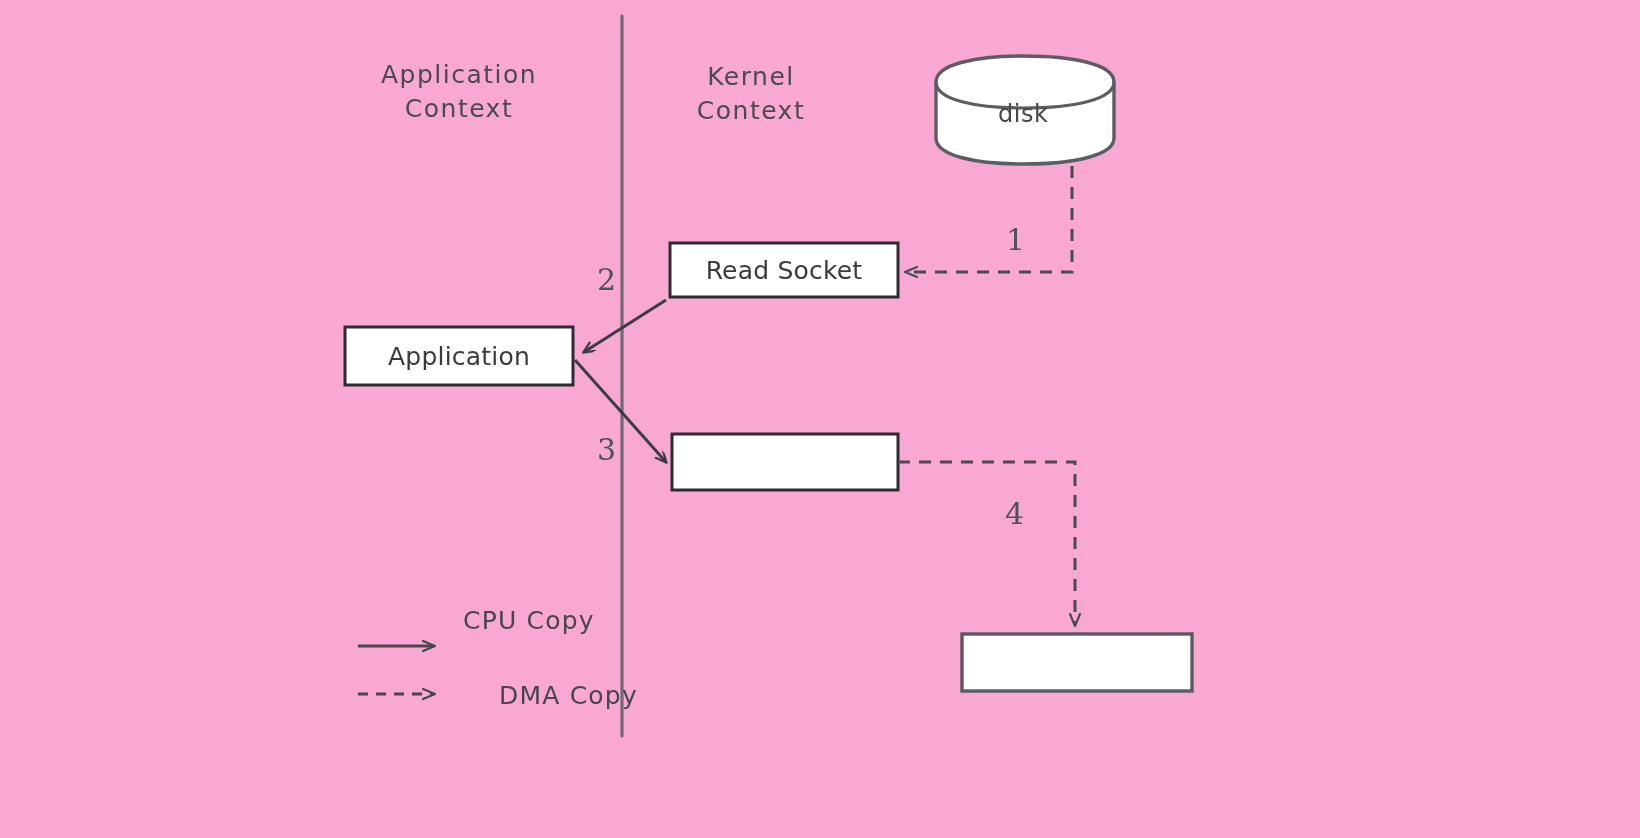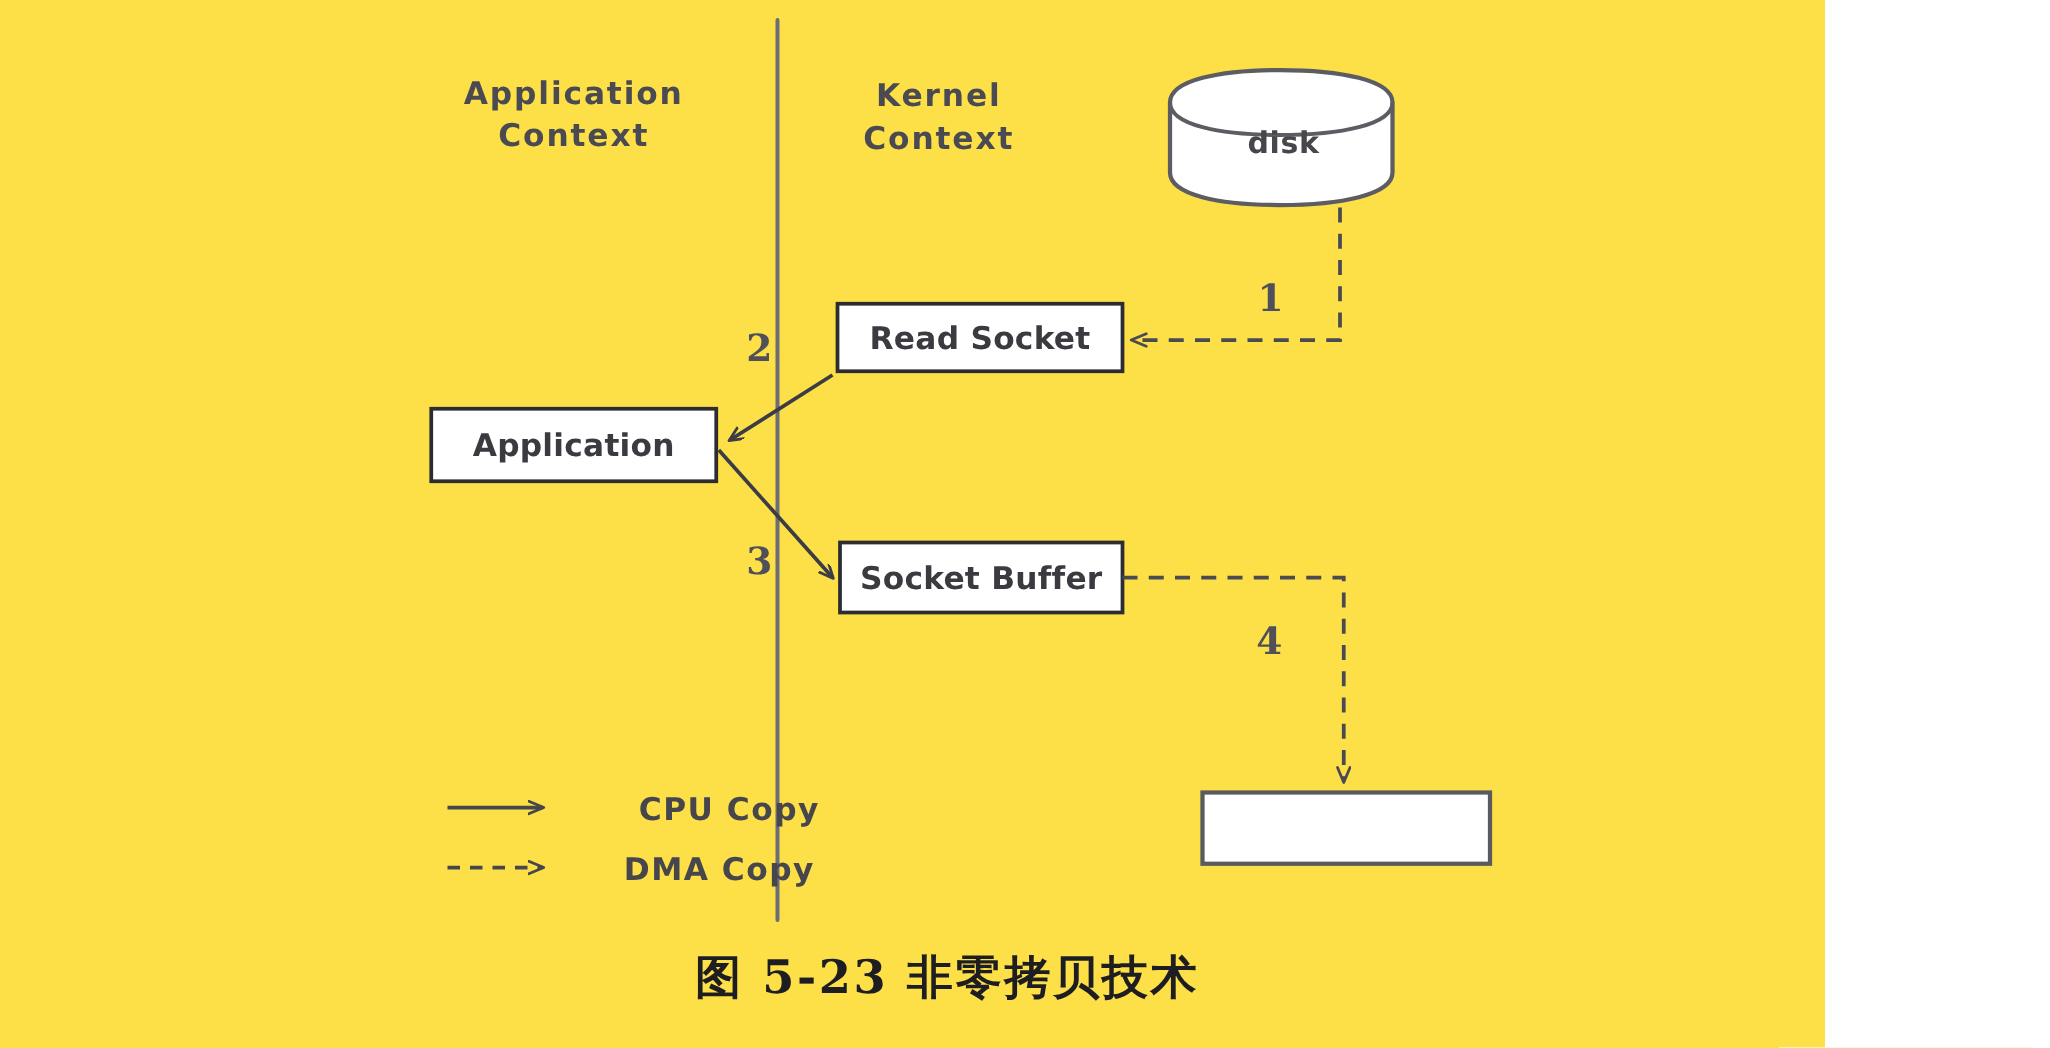--- a/index.html
+++ b/index.html
@@ -6,25 +6,24 @@
   html, body {
     margin: 0;
     padding: 0;
     background: #ffffff;
   }
   body {
     font-family: "DejaVu Sans", sans-serif;
   }
   #canvas {
     position: relative;
-    width: 1460px;
+    width: 1640px;
     height: 838px;
-    background: #fde047;
+    background: #f9a8d4;
     overflow: hidden;
-    font-weight: bold;
   }
   #diagram-svg {
     position: absolute;
     left: 0;
     top: 0;
     width: 1640px;
     height: 838px;
   }
   .ctx-label {
     position: absolute;
@@ -152,30 +151,28 @@
 
   <div class="ctx-label" style="left:620px; top:60px; width:190px;padding-left:36px;">Kernel
 Context</div>
 
   <div class="disk-label" style="left:998px; top:100px;">disk</div>
 
   <div class="box-label" style="left:670px; top:243px; width:228px; height:54px;">Read Socket</div>
 
   <div class="box-label" style="left:345px; top:327px; width:228px; height:58px;">Application</div>
 
-  <div class="box-label" style="left:672px; top:434px; width:226px; height:56px;">Socket Buffer</div>
 
 
   <div class="step-label" style="left:1006px; top:222px;">1</div>
 
   <div class="step-label" style="left:597px; top:262px;">2</div>
 
   <div class="step-label" style="left:597px; top:432px;">3</div>
 
   <div class="step-label" style="left:1005px; top:496px;">4</div>
 
-  <div class="legend-label" style="left:463px; top:633px;margin-left:48px;">CPU  Copy</div>
+  <div class="legend-label" style="left:463px; top:606px;">CPU  Copy</div>
 
   <div class="legend-label" style="left:463px; top:681px;margin-left:36px;">DMA Copy</div>
 
-  <div class="caption" style="left:556px; top:757px;">图 5-23   非零拷贝技术</div>
 
 </div>
 
 </body></html>

